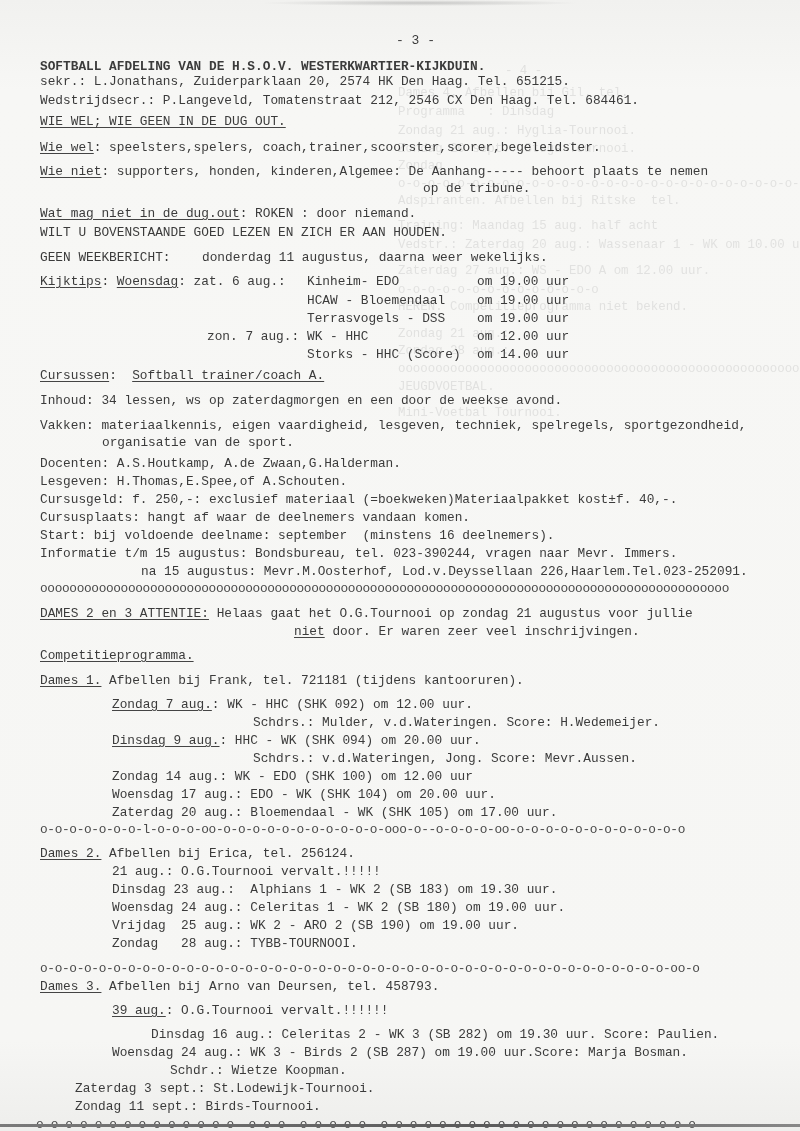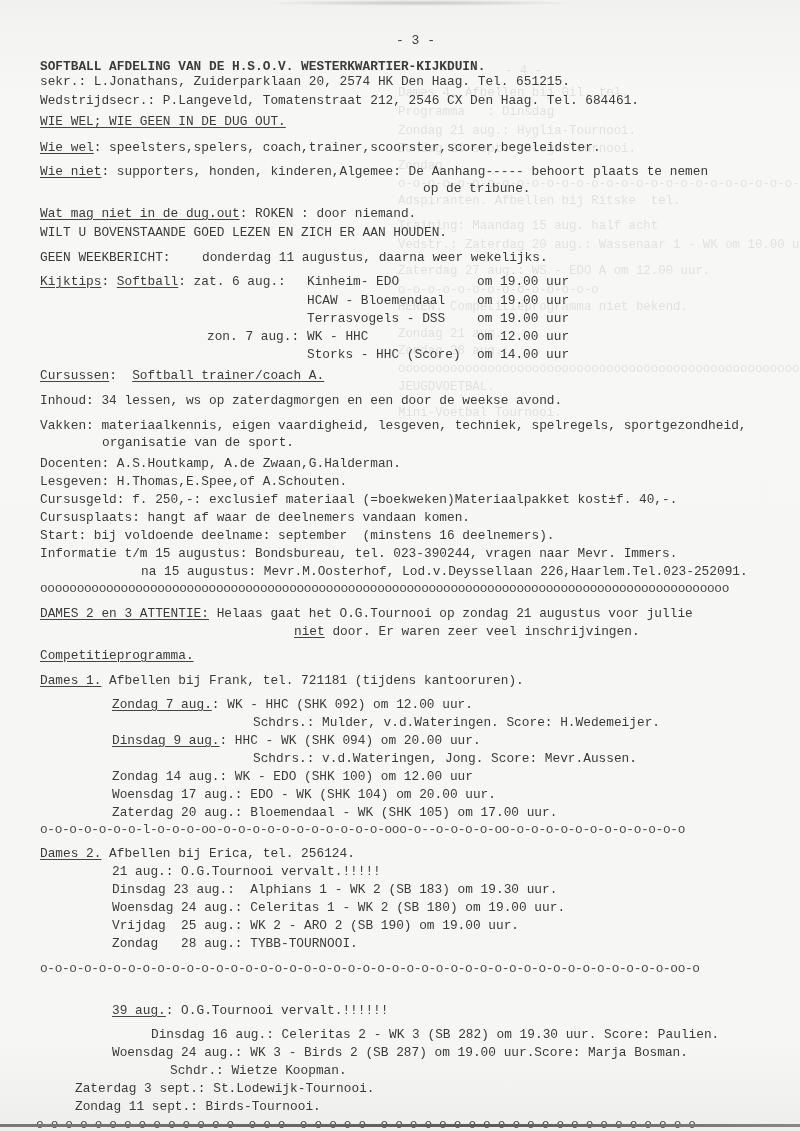--- a/index.html
+++ b/index.html
@@ -70,21 +70,21 @@
   <div class="ln u" style="left:40px; top:114px;">WIE WEL; WIE GEEN IN DE DUG OUT.</div>
   <div class="ln" style="left:40px; top:140px;"><span class="u">Wie wel</span><span>: speelsters,spelers, coach,trainer,scoorster,scorer,begeleidster.</span></div>
   <div class="ln" style="left:40px; top:164px;"><span class="u">Wie niet</span><span>: supporters, honden, kinderen,Algemee: De Aanhang----- behoort plaats te nemen</span></div>
   <div class="ln" style="left:423px; top:181px;">op de tribune.</div>
   <div class="ln" style="left:40px; top:206px;"><span class="u">Wat mag niet in de dug.out</span><span>: ROKEN : door niemand.</span></div>
   <div class="ln" style="left:40px; top:225px;">WILT U BOVENSTAANDE GOED LEZEN EN ZICH ER AAN HOUDEN.</div>
 
   <div class="ln" style="left:40px; top:250px;">GEEN WEEKBERICHT:</div>
   <div class="ln" style="left:202px; top:250px;">donderdag 11 augustus, daarna weer wekelijks.</div>
 
-  <div class="ln" style="left:40px; top:274px;"><span class="u">Kijktips</span>: <span class="u">Softball</span>: <span>zat. 6 aug.:</span></div>
+  <div class="ln" style="left:40px; top:274px;"><span class="u">Kijktips</span>: <span class="u">Woensdag</span>: <span>zat. 6 aug.:</span></div>
   <div class="ln" style="left:307px; top:274px;">Kinheim- EDO</div>
   <div class="ln" style="left:477px; top:274px;">om 19.00 uur</div>
   <div class="ln" style="left:307px; top:293px;">HCAW - Bloemendaal</div>
   <div class="ln" style="left:477px; top:293px;">om 19.00 uur</div>
   <div class="ln" style="left:307px; top:311px;">Terrasvogels - DSS</div>
   <div class="ln" style="left:477px; top:311px;">om 19.00 uur</div>
   <div class="ln" style="left:207px; top:329px;">zon. 7 aug.:</div>
   <div class="ln" style="left:307px; top:329px;">WK - HHC</div>
   <div class="ln" style="left:477px; top:329px;">om 12.00 uur</div>
   <div class="ln" style="left:307px; top:347px;">Storks - HHC (Score)</div>
@@ -119,20 +119,21 @@
   <div class="ln sep" style="left:40px; top:822px;">o-o-o-o-o-o-o-l-o-o-o-oo-o-o-o-o-o-o-o-o-o-o-o-ooo-o--o-o-o-o-oo-o-o-o-o-o-o-o-o-o-o-o-o</div>
 
   <div class="ln" style="left:40px; top:846px;"><span class="u">Dames 2.</span><span> Afbellen bij Erica, tel. 256124.</span></div>
   <div class="ln" style="left:112px; top:864px;">21 aug.: O.G.Tournooi vervalt.!!!!!</div>
   <div class="ln" style="left:112px; top:882px;">Dinsdag 23 aug.:  Alphians 1 - WK 2 (SB 183) om 19.30 uur.</div>
   <div class="ln" style="left:112px; top:900px;">Woensdag 24 aug.: Celeritas 1 - WK 2 (SB 180) om 19.00 uur.</div>
   <div class="ln" style="left:112px; top:918px;">Vrijdag  25 aug.: WK 2 - ARO 2 (SB 190) om 19.00 uur.</div>
   <div class="ln" style="left:112px; top:936px;">Zondag   28 aug.: TYBB-TOURNOOI.</div>
   <div class="ln sep" style="left:40px; top:961px;">o-o-o-o-o-o-o-o-o-o-o-o-o-o-o-o-o-o-o-o-o-o-o-o-o-o-o-o-o-o-o-o-o-o-o-o-o-o-o-o-o-o-o-oo-o</div>
 
+  <div class="ln" style="left:40px; top:979px;"><span class="u">Dames 3.</span><span> Afbellen bij Arno van Deursen, tel. 458793.</span></div>
   <div class="ln" style="left:112px; top:1003px;"><span class="u">39 aug.</span><span>: O.G.Tournooi vervalt.!!!!!!</span></div>
   <div class="ln" style="left:112px; top:1027px;margin-left:39px;">Dinsdag 16 aug.: Celeritas 2 - WK 3 (SB 282) om 19.30 uur. Score: Paulien.</div>
   <div class="ln" style="left:112px; top:1045px;">Woensdag 24 aug.: WK 3 - Birds 2 (SB 287) om 19.00 uur.Score: Marja Bosman.</div>
   <div class="ln" style="left:170px; top:1063px;">Schdr.: Wietze Koopman.</div>
   <div class="ln" style="left:75px; top:1081px;">Zaterdag 3 sept.: St.Lodewijk-Tournooi.</div>
   <div class="ln" style="left:75px; top:1099px;">Zondag 11 sept.: Birds-Tournooi.</div>
   <div class="ln sep" style="left:36px; top:1117px;">o-o-o-o-o-o-o-o-o-o-o-o-o-o--o-o-o--o-o-o-o-o--o-o-o-o-o-o-o-o-o-o-o-o-o-o-o-o-o-o-o-o-o-o</div>
 
   <div class="bottom-edge"></div>
 </div>

